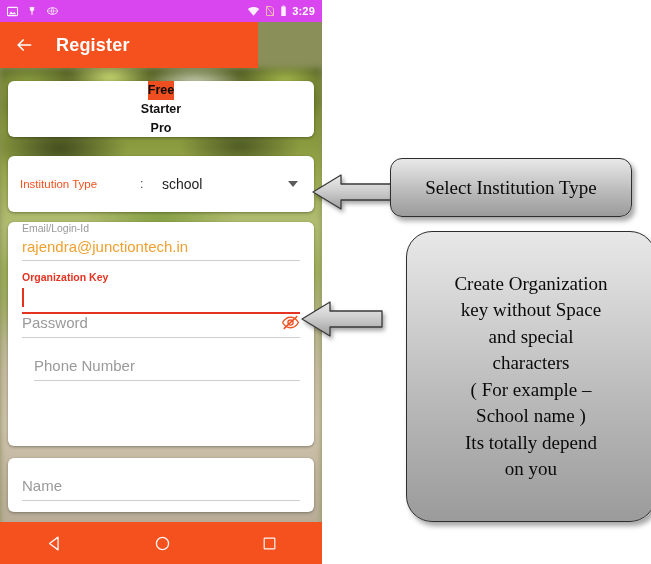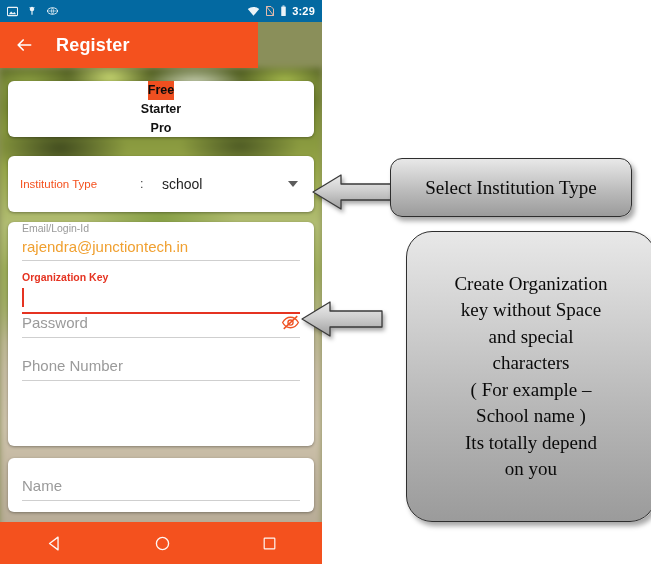--- a/index.html
+++ b/index.html
@@ -41,21 +41,21 @@
         #c8bda4 66%,
         #cfc4ad 78%,
         #c2b6a0 88%,
         #b7ab96 100%);
     filter:blur(3px);
   }
 
   
   #statusbar{
     position:absolute;left:0;top:0;width:322px;height:22px;
-    background:#0369a1;
+    background:#d946ef;
     display:flex;align-items:center;
     padding:0 7px;box-sizing:border-box;
   }
   .sb-left{display:flex;align-items:center;gap:9px;flex:1;}
   .sb-right{display:flex;align-items:center;gap:5px;}
   .sb-time{color:#fff;font-size:11px;font-weight:bold;letter-spacing:.2px;}
   .sb-ico{opacity:.92;display:block;}
 
   
   #appbar{
@@ -224,21 +224,21 @@
         <span class="fplaceholder" style="flex:1;">Password</span>
         <svg width="19" height="15" viewBox="0 0 24 20">
           <path d="M1.5 10C4 5.5 7.8 3 12 3s8 2.5 10.5 7c-2.5 4.5-6.3 7-10.5 7S4 14.5 1.5 10z" fill="none" stroke="#ef5223" stroke-width="1.8"></path>
           <circle cx="12" cy="10" r="3.4" fill="none" stroke="#ef5223" stroke-width="1.8"></circle>
           <path d="M3 18.5L21 1.5" stroke="#ef5223" stroke-width="1.9"></path>
         </svg>
       </div>
       <div class="fline" style="margin-top:6px;"></div>
     </div>
 
-    <div class="field" style="padding-top:19px;">
+    <div class="field" style="padding-top:19px;margin-left:12px;">
       <div class="fplaceholder">Phone Number</div>
       <div class="fline" style="margin-top:6px;"></div>
     </div>
   </div>
 
   <div class="card" id="card-name">
     <div class="field" style="padding-top:19px;">
       <div class="fplaceholder">Name</div>
       <div class="fline" style="margin-top:6px;"></div>
     </div>

